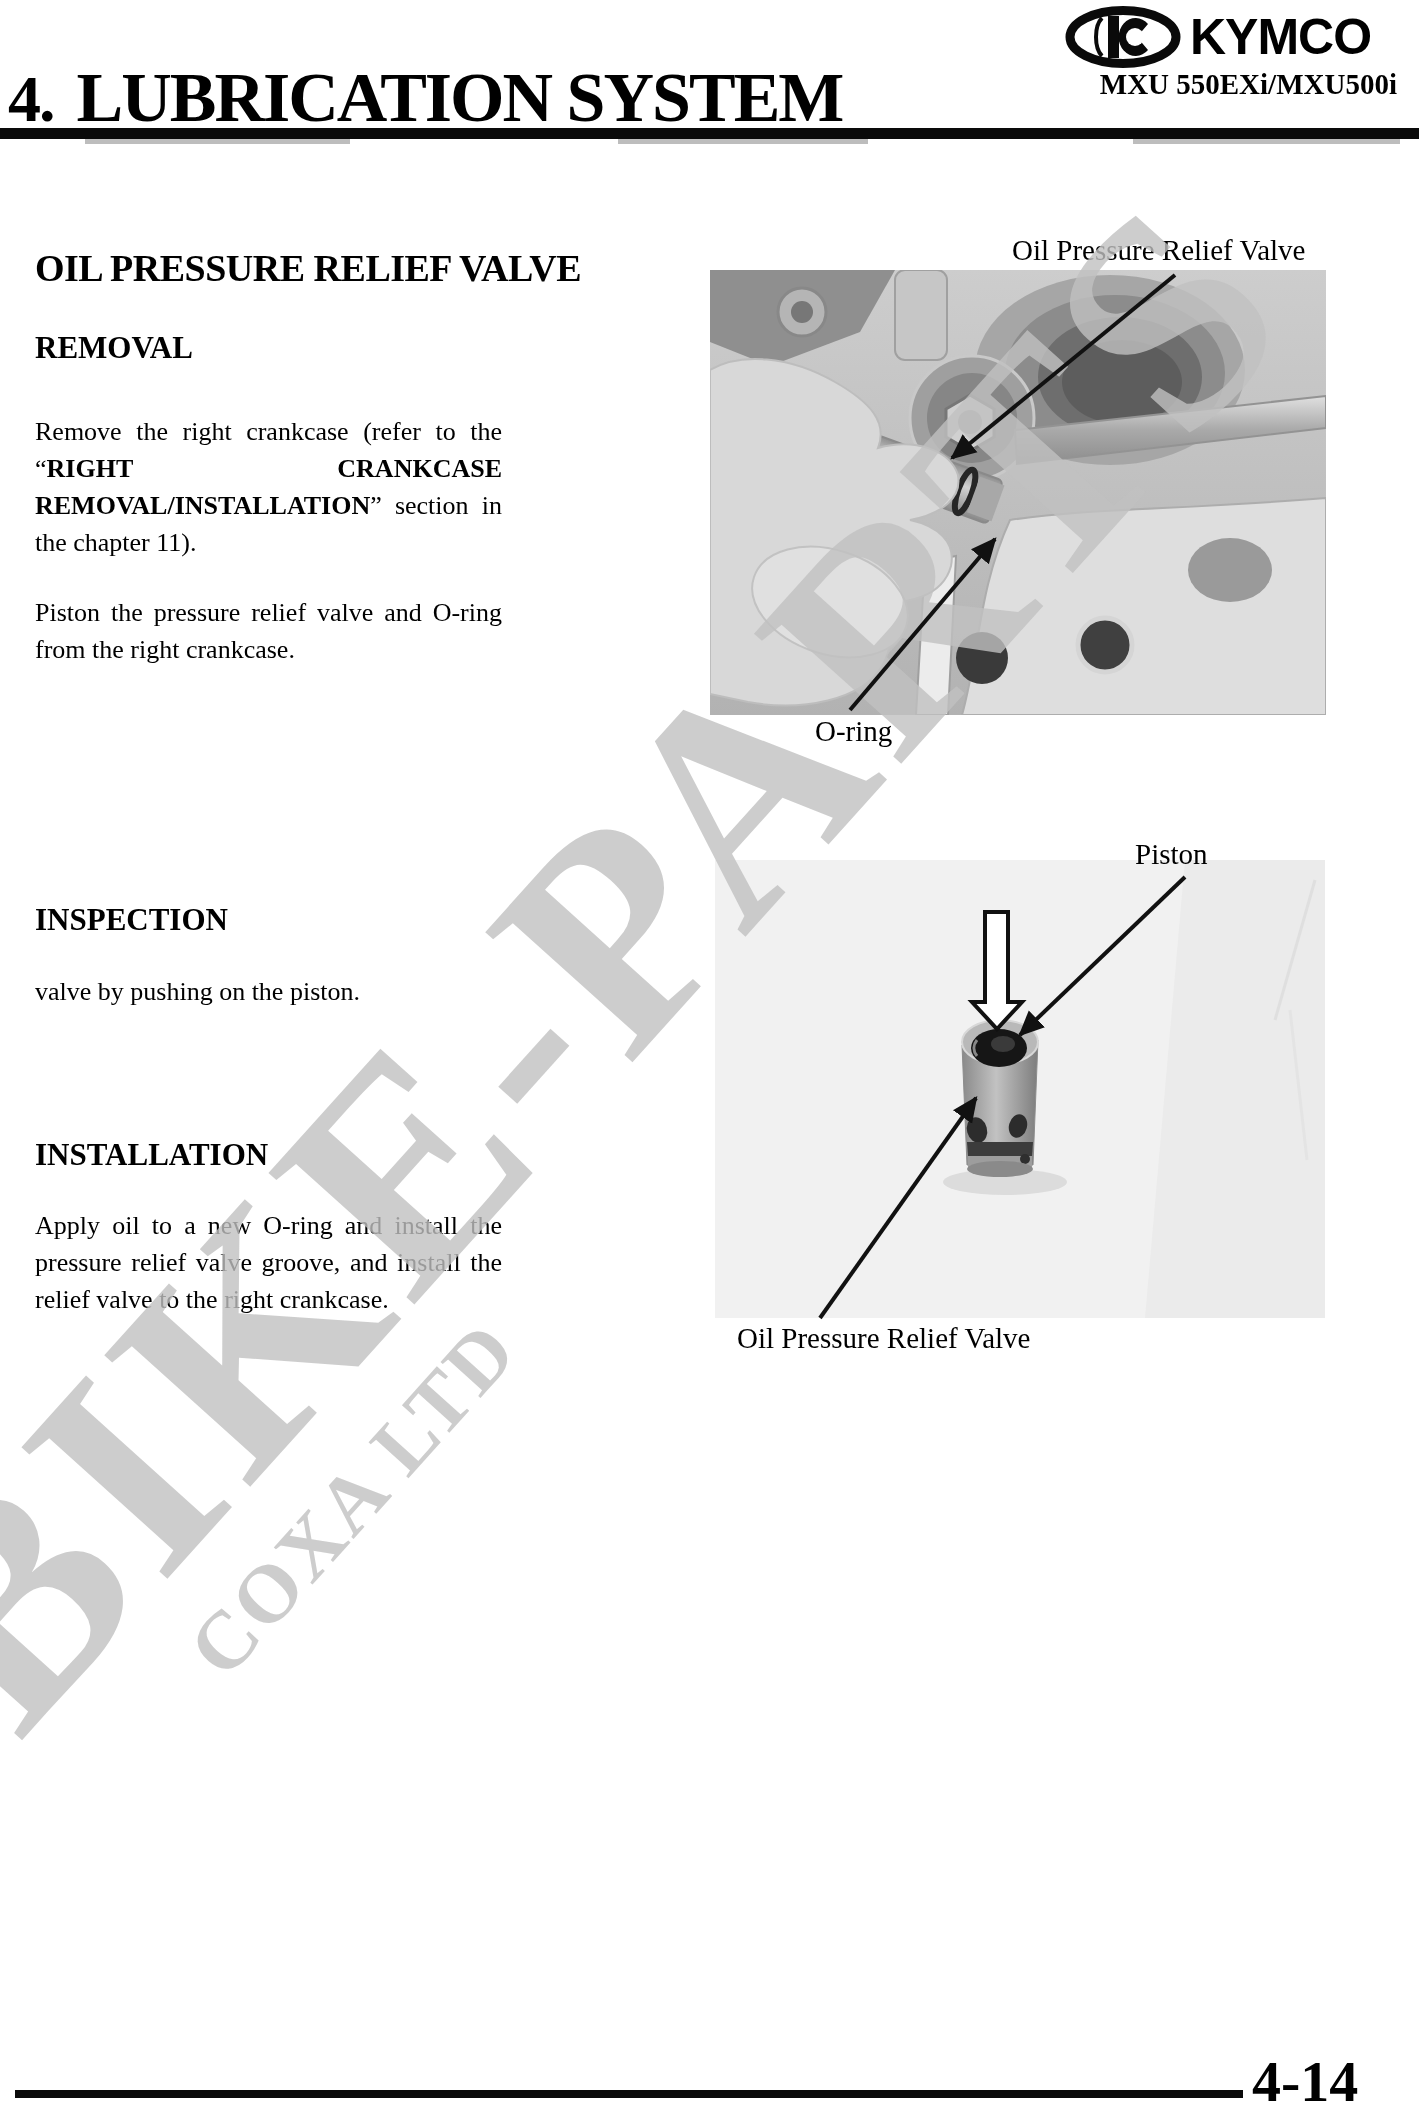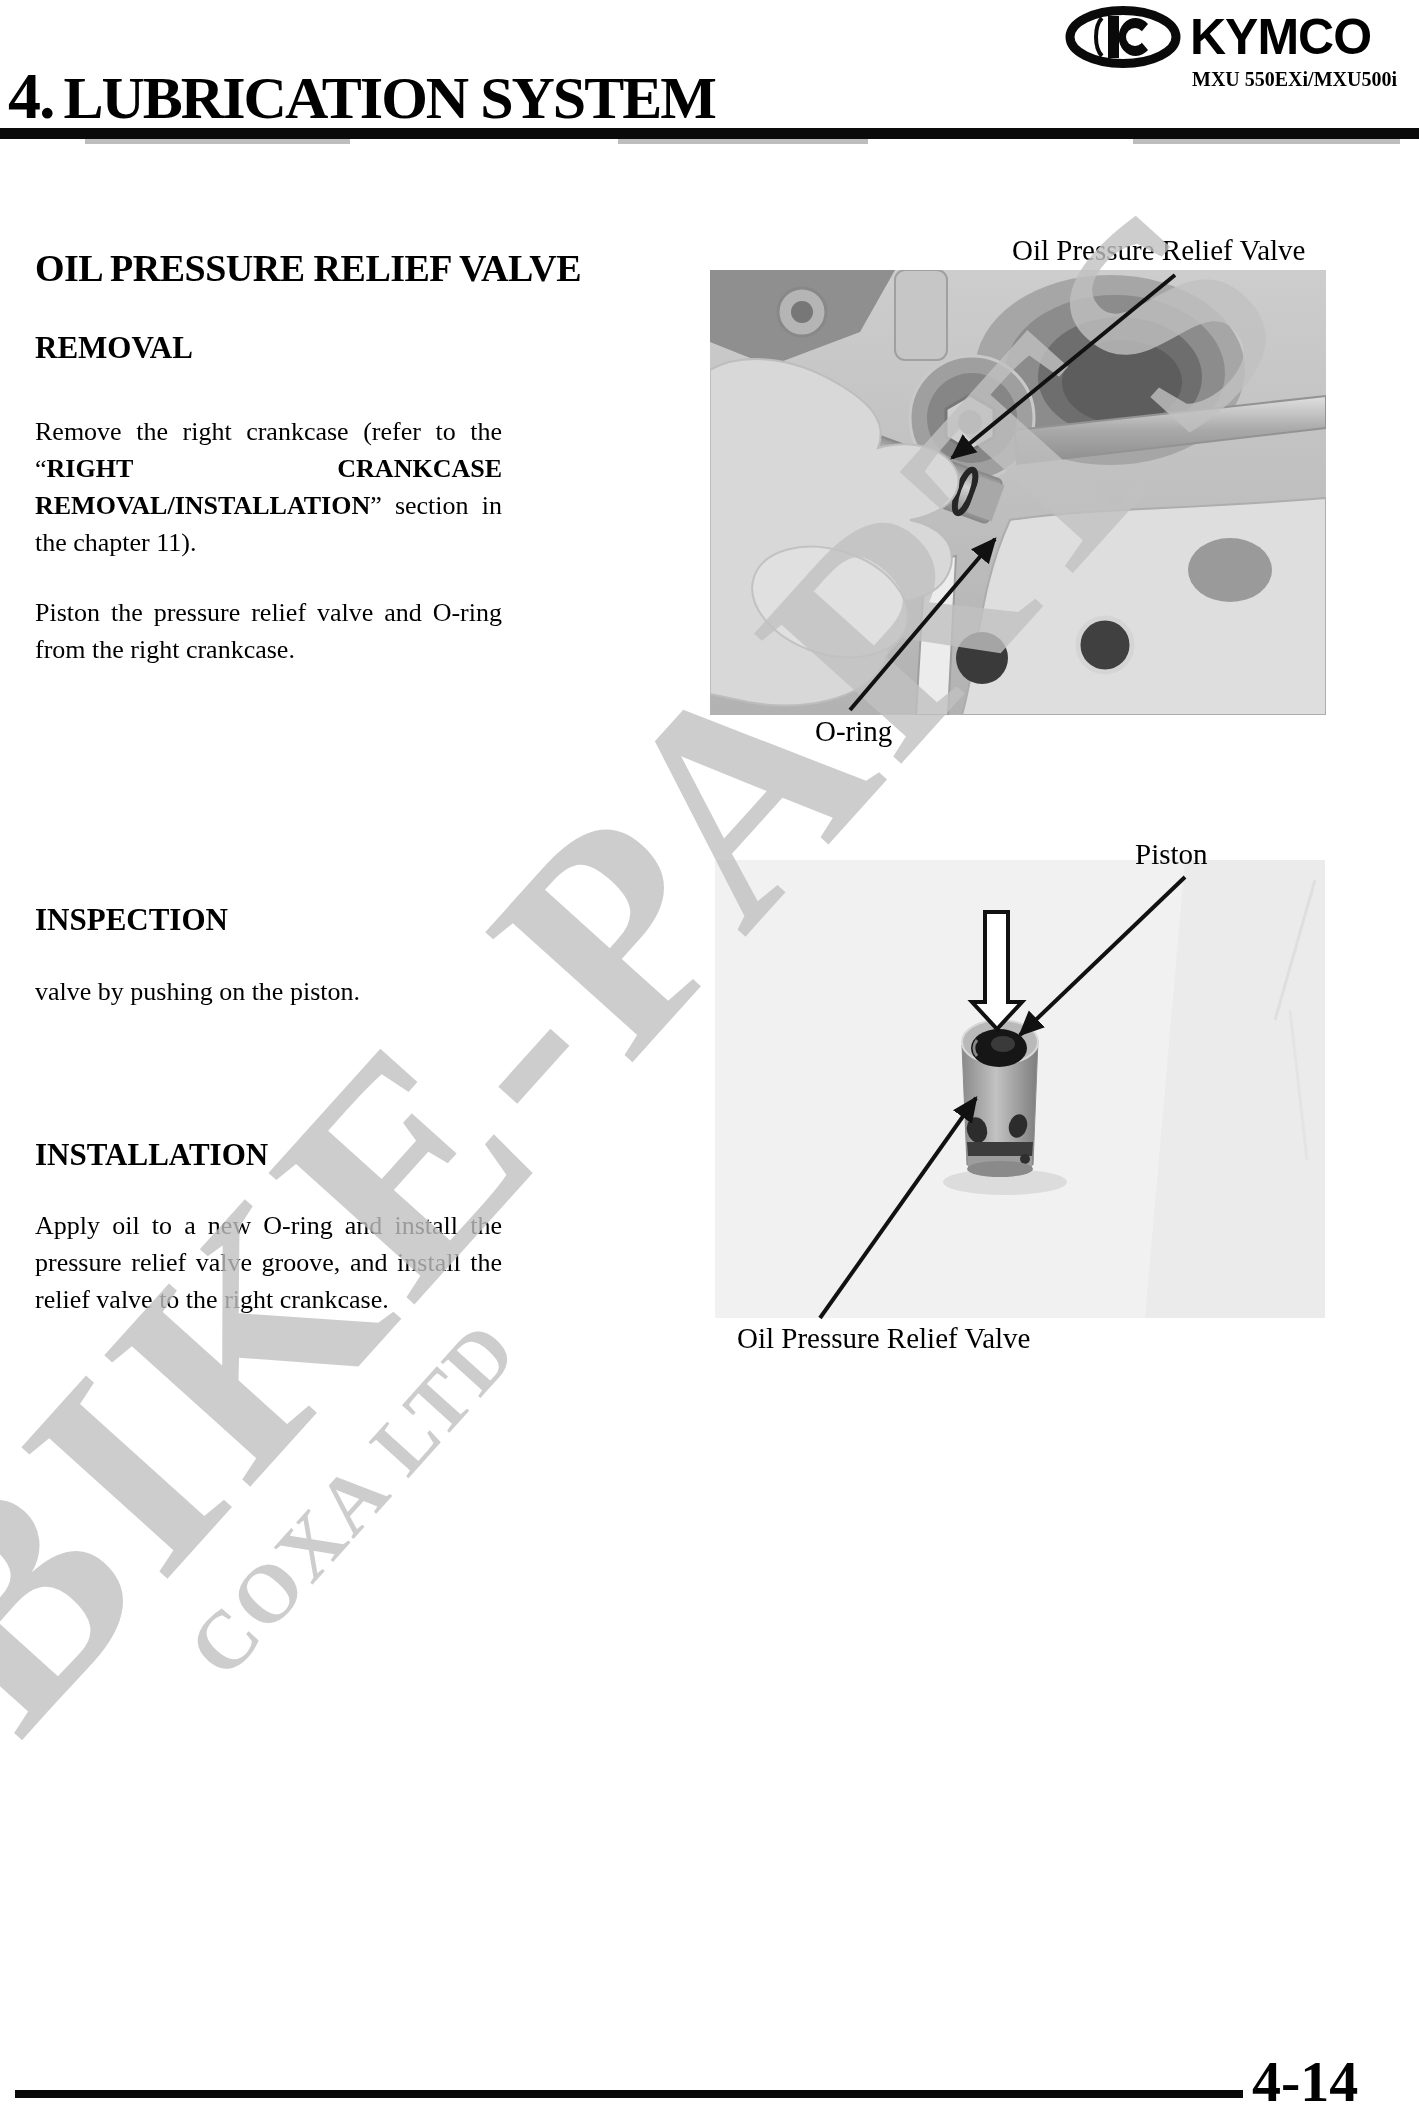--- a/index.html
+++ b/index.html
@@ -3,24 +3,24 @@
 <meta charset="utf-8">
 <style>
   html,body{margin:0;padding:0;background:#fff;}
   .page{
     position:relative;width:1419px;height:2117px;background:#ffffff;
     font-family:"Liberation Serif", serif;color:#000;overflow:hidden;
   }
   
   .chapter{position:absolute;left:8px;top:58px;display:flex;align-items:baseline;gap:10px;white-space:nowrap;}
   .chnum{font-size:66px;font-weight:bold;letter-spacing:-2px;}
-  .chtitle{font-size:60px;font-weight:bold;letter-spacing:-2px;}
+  .chtitle{font-size:70px;font-weight:bold;letter-spacing:-2px;margin-left:13px;}
   .brand{position:absolute;left:1064px;top:6px;display:flex;align-items:center;gap:8px;}
   .wordmark{font-family:"Liberation Sans",sans-serif;font-weight:bold;font-size:50px;letter-spacing:-1px;}
-  .model{position:absolute;right:22px;top:68px;font-size:20px;font-weight:bold;}
+  .model{position:absolute;right:22px;top:68px;font-size:29px;font-weight:bold;}
   .hbar{position:absolute;left:0;top:128px;width:1419px;height:11px;background:#0a0a0a;}
   .hseg{position:absolute;top:139px;height:5px;background:#bdbdbd;}
   .hseg.s1{left:85px;width:265px;}
   .hseg.s2{left:618px;width:250px;}
   .hseg.s3{left:1133px;width:267px;}
   
   .stitle{position:absolute;left:35px;top:246px;font-size:38px;font-weight:bold;letter-spacing:-0.5px;}
   .shead{position:absolute;left:35px;font-size:31px;font-weight:bold;}
   .para{position:absolute;left:35px;width:467px;font-size:26px;line-height:37px;}
   .tline{text-align:justify;}

